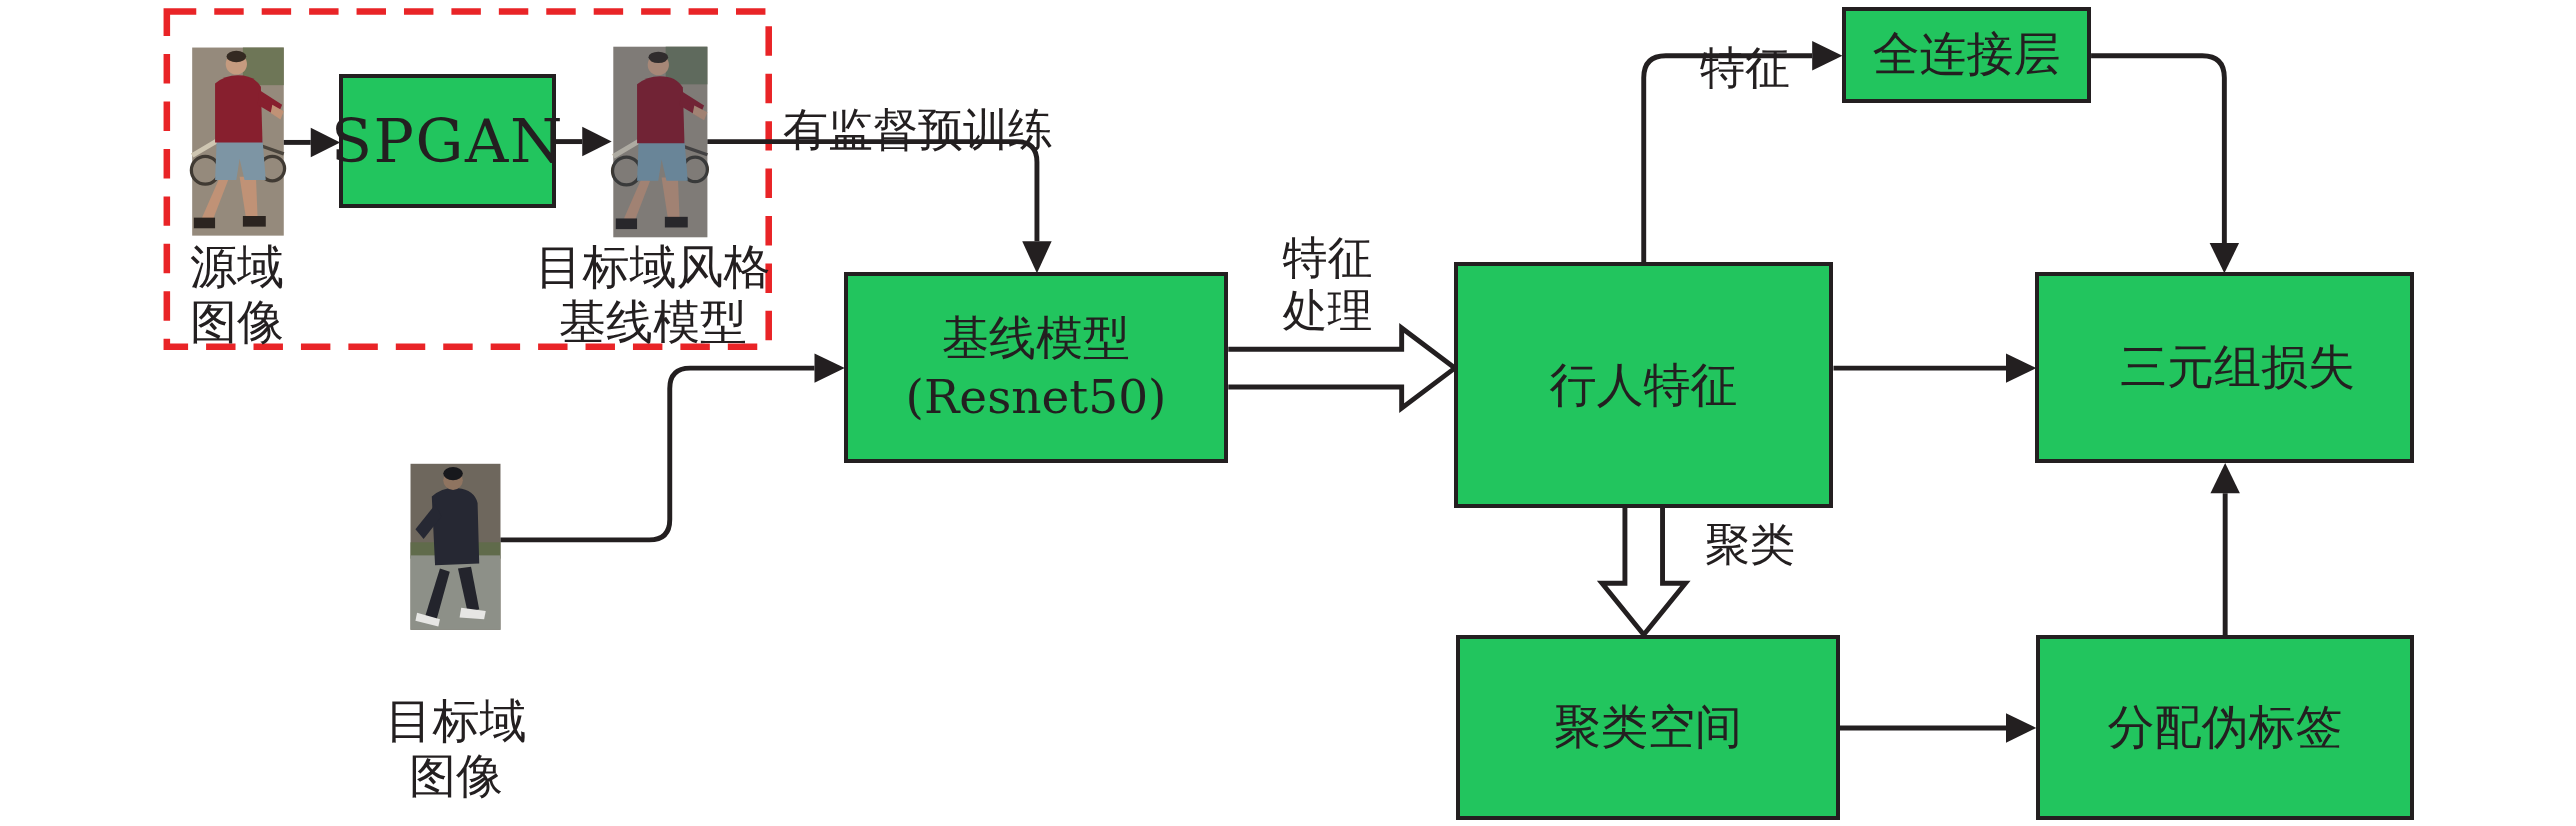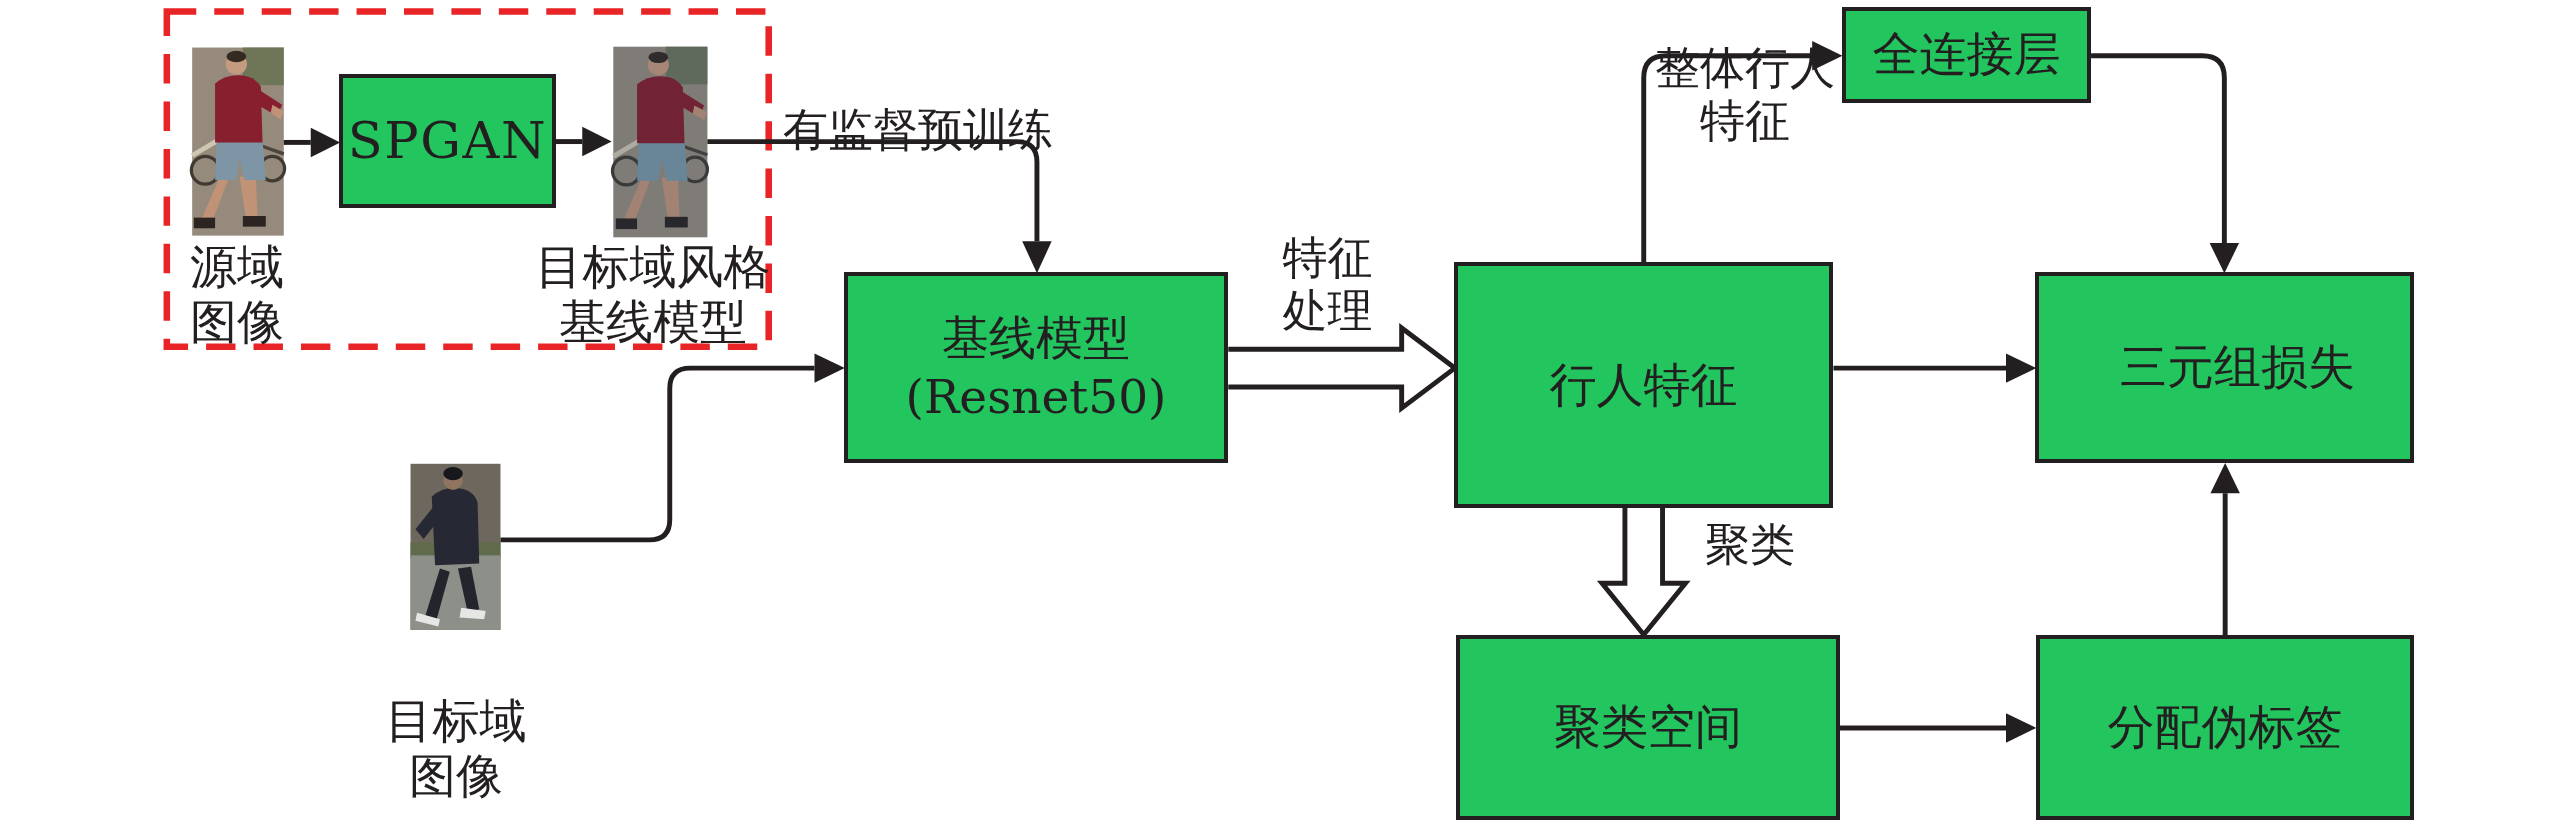--- a/index.html
+++ b/index.html
@@ -26,21 +26,21 @@
   }
   .node .ln{white-space:nowrap;}
   .lbl{
     position:absolute;
     text-align:center;
     line-height:1.18;
     white-space:nowrap;
   }
   .fs58{font-size:47px;}
   .fs55{font-size:45px;}
-  .fs62{font-size:51px;letter-spacing:1.6px;}
+  .fs62{font-size:60px;letter-spacing:1.6px;}
 </style>
 </head>
 <body>
 
 <div id="canvas">
 
   <svg id="wires" viewBox="0 0 3150 1011" xmlns="http://www.w3.org/2000/svg">
 
     <rect x="204" y="14" width="736" height="410" fill="none" stroke="#e92427" stroke-width="8" stroke-dasharray="36 22"></rect>
 
@@ -194,21 +194,20 @@
   <div class="lbl fs55" style="left:783px;top:75px;width:327px;text-align:left;margin-top:28px;">
     <span>有监督预训练</span>
   </div>
 
   <div class="lbl fs55" style="left:1258px;top:231px;width:139px;">
     <div>特征</div>
     <div>处理</div>
   </div>
 
   <div class="lbl fs55" style="left:1650px;top:41px;width:190px;">
-    <div>整体行人</div>
     <div>特征</div>
   </div>
 
   <div class="lbl fs55" style="left:1705px;top:518px;width:131px;text-align:left;">
     <span>聚类</span>
   </div>
 
 </div>
 
 

